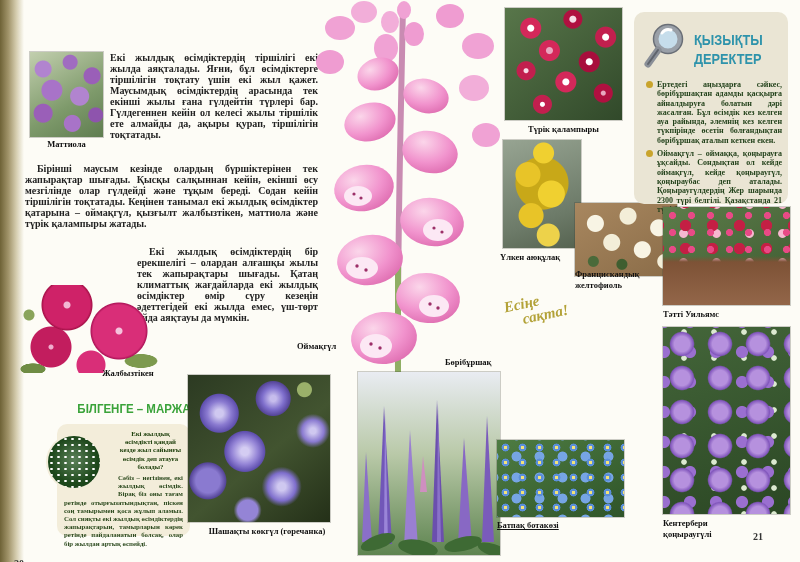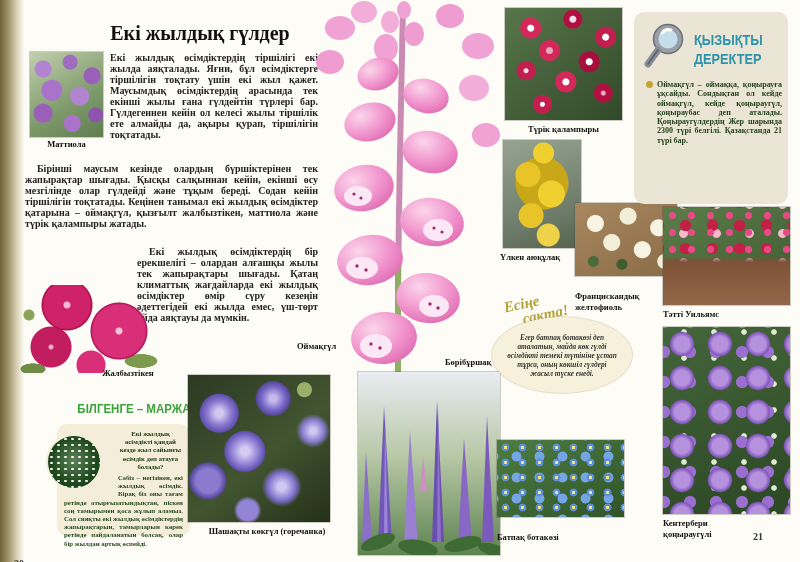--- a/index.html
+++ b/index.html
@@ -80,21 +80,21 @@
   #cap-gentian{left:196px;top:526px;width:142px;}
   #ph-lupine{left:358px;top:372px;width:142px;height:183px;}
   #cap-lupine{left:445px;top:357px;width:70px;}
   #ph-forgetmenot{left:497px;top:440px;width:127px;height:77px;
     background-image:
       radial-gradient(circle,#f3e27a 13%,#5b8fd9 16%,#5b8fd9 33%,rgba(0,0,0,0) 37%),
       radial-gradient(circle,#76a5e4 30%,rgba(0,0,0,0) 34%),
       linear-gradient(150deg,#4e7c42,#2f5429);
     background-size:17px 15px,23px 21px,100% 100%;
     background-position:0 0,8px 6px,0 0;}
-  #cap-forgetmenot{left:497px;top:532px;width:100px;}
+  #cap-forgetmenot{left:497px;top:520px;width:100px;text-decoration:underline;}
   
   #ph-carnation{left:505px;top:8px;width:117px;height:112px;
     background:
       radial-gradient(circle at 22% 18%,#ffffff 3px,#d4285a 4px,#d4285a 10px,rgba(0,0,0,0) 11px),
       radial-gradient(circle at 58% 10%,#f6dce6 3px,#b01040 4px,#b01040 9px,rgba(0,0,0,0) 10px),
       radial-gradient(circle at 86% 26%,#ffffff 3px,#c21f4e 4px,#c21f4e 10px,rgba(0,0,0,0) 11px),
       radial-gradient(circle at 38% 38%,#e8a8c0 3px,#d4285a 4px,#d4285a 10px,rgba(0,0,0,0) 11px),
       radial-gradient(circle at 72% 48%,#ffffff 3px,#a80e3c 4px,#a80e3c 10px,rgba(0,0,0,0) 11px),
       radial-gradient(circle at 18% 56%,#f6dce6 2px,#c21f4e 3px,#c21f4e 9px,rgba(0,0,0,0) 10px),
       radial-gradient(circle at 52% 66%,#ffffff 3px,#d4285a 4px,#d4285a 10px,rgba(0,0,0,0) 11px),
@@ -116,21 +116,21 @@
     background:
       radial-gradient(circle at 20% 28%,#f8f4e4 8px,rgba(0,0,0,0) 9px),
       radial-gradient(circle at 52% 18%,#f3eed8 8px,rgba(0,0,0,0) 9px),
       radial-gradient(circle at 82% 34%,#f8f4e4 8px,rgba(0,0,0,0) 9px),
       radial-gradient(circle at 36% 54%,#f3eed8 8px,rgba(0,0,0,0) 9px),
       radial-gradient(circle at 66% 64%,#f8f4e4 8px,rgba(0,0,0,0) 9px),
       radial-gradient(circle at 88% 80%,#f3eed8 7px,rgba(0,0,0,0) 8px),
       radial-gradient(circle at 18% 80%,#4a6a3a 5px,rgba(0,0,0,0) 6px),
       radial-gradient(circle at 46% 84%,#3f5e30 5px,rgba(0,0,0,0) 6px),
       linear-gradient(150deg,#a8875f,#8a6c48);}
-  #cap-wallflower{left:575px;top:291px;width:85px;font-family:Liberation Serif, serif;}
+  #cap-wallflower{left:575px;top:269px;width:85px;font-family:Liberation Serif, serif;}
   
   #remember-head{left:505px;top:294px;transform:rotate(-12deg);
     font-style:italic;font-weight:bold;font-size:15px;line-height:15px;color:#b3a238;}
   #remember-head .l2{display:block;margin-left:16px;}
   #remember-oval{left:492px;top:317px;width:140px;height:76px;background:#f7f1dc;border-radius:50%;
     display:flex;align-items:center;justify-content:center;box-shadow:0 0 0 1px rgba(150,140,100,.25);}
   #remember-text{width:112px;font-size:7.3px;line-height:9px;font-weight:bold;font-style:italic;
     color:#3a3430;text-align:center;}
   
   #facts-box{left:634px;top:12px;width:154px;height:192px;background:#eae5d4;border-radius:10px;}
@@ -160,21 +160,20 @@
     background-size:38px 34px,26px 30px,30px 26px,100% 100%;
     background-position:0 0,14px 10px,6px 18px,0 0;}
   #cap-canterbury{left:663px;top:518px;width:80px;}
 </style>
 </head>
 <body>
 
 <div id="page">
   <div id="spine" class="abs"></div>
 
-  <h1 id="title" class="abs" style="margin:0;">Екі жылдық гүлдер</h1>
 
   <div id="ph-mattiola" class="abs photo"></div>
   <div id="cap-mattiola" class="abs caption cap-center">Маттиола</div>
 
   <p id="para1" class="abs body-text" style="margin:0;">Екі жылдық өсімдіктердің тіршілігі екі жылда аяқталады. Яғни, бұл өсімдіктерге тіршілігін тоқтату үшін екі жыл қажет. Маусымдық өсімдіктердің арасында тек екінші жылы ғана гүлдейтін түрлері бар. Гүлдегеннен кейін ол келесі жылы тіршілік ете алмайды да, ақыры қурап, тіршілігін тоқтатады.</p>
   <p id="para2" class="abs body-text" style="margin:0;">Бірінші маусым кезінде олардың бүршіктерінен тек жапырақтар шығады. Қысқы салқыннан кейін, екінші өсу мезгілінде олар гүлдейді және тұқым береді. Содан кейін тіршілігін тоқтатады. Кеңінен танымал екі жылдық өсімдіктер қатарына – оймақгүл, қызғылт жалбызтікен, маттиола және түрік қалампыры жатады.</p>
   <div id="para3" class="abs body-text">
     <span id="para3-float"></span>
     <span>Екі жылдық өсімдіктердің бір ерекшелігі – олардан алғашқы жылы тек жапырақтары шығады. Қатаң климаттық жағдайларда екі жылдық өсімдіктер өмір сүру кезеңін әдеттегідей екі жылда емес, үш-төрт айда аяқтауы да мүмкін.</span>
   </div>
@@ -279,39 +278,40 @@
   <div id="ph-mullein" class="abs photo"></div>
   <div id="cap-mullein" class="abs caption">Үлкен аюқұлақ</div>
 
   <div id="ph-wallflower" class="abs photo"></div>
   <div id="cap-wallflower" class="abs caption">Францискандық желтофиоль</div>
 
   <div id="remember-head" class="abs">
     <span>Есіңе</span>
     <span class="l2">сақта!</span>
   </div>
-  <div id="remember-oval" class="abs">
-    <div id="remember-text">Егер батпақ ботакөзі деп аталатын, майда көк гүлді өсімдікті темекі түтініне ұстап тұрса, оның көкшіл гүлдері жасыл түске енеді.</div>
-  </div>
 
   <div id="facts-box" class="abs"></div>
   <svg id="magnifier" class="abs" viewBox="0 0 48 50">
     <circle cx="28" cy="17" r="12" fill="#c6ddeb" stroke="#9aa0a8" stroke-width="5"></circle>
     <circle cx="28" cy="17" r="14.5" fill="none" stroke="#6a6f77" stroke-width="1.5"></circle>
     <path d="M22,11 a8,8 0 0,1 9,-3" fill="none" stroke="#ffffff" stroke-width="3" stroke-linecap="round"></path>
     <line x1="18" y1="28" x2="8" y2="42" stroke="#8a8f97" stroke-width="7" stroke-linecap="round"></line>
     <line x1="18" y1="28" x2="8" y2="42" stroke="#5f646c" stroke-width="2" stroke-linecap="round"></line>
   </svg>
   <div id="facts-title" class="abs">
     <div>ҚЫЗЫҚТЫ</div>
     <div>ДЕРЕКТЕР</div>
   </div>
   <div id="facts-list" class="abs">
     <div class="fact">
       <span class="bullet"></span>
+      <p class="fact-text">Ертедегі аңыздарға сәйкес, бөрібұршақтан адамды қасқырға айналдыруға болатын дәрі жасалған. Бұл өсімдік кез келген ауа райында, әлемнің кез келген түкпірінде өсетін болғандықтан бөрібұршақ аталып кеткен екен.</p>
+    </div>
+    <div class="fact">
+      <span class="bullet"></span>
       <p class="fact-text">Оймақгүл – оймаққа, қоңырауға ұқсайды. Сондықтан ол кейде оймақгүл, кейде қоңыраугүл, қоңыраубас деп аталады. Қоңыраугүлдердің Жер шарында 2300 түрі белгілі. Қазақстанда 21 түрі бар.</p>
     </div>
   </div>
 
   <div id="ph-sweetwilliam" class="abs photo"></div>
   <div id="cap-sweetwilliam" class="abs caption">Тәтті Уильямс</div>
 
   <div id="ph-canterbury" class="abs photo"></div>
   <div id="cap-canterbury" class="abs caption">Кентербери қоңыраугүлі</div>
 

